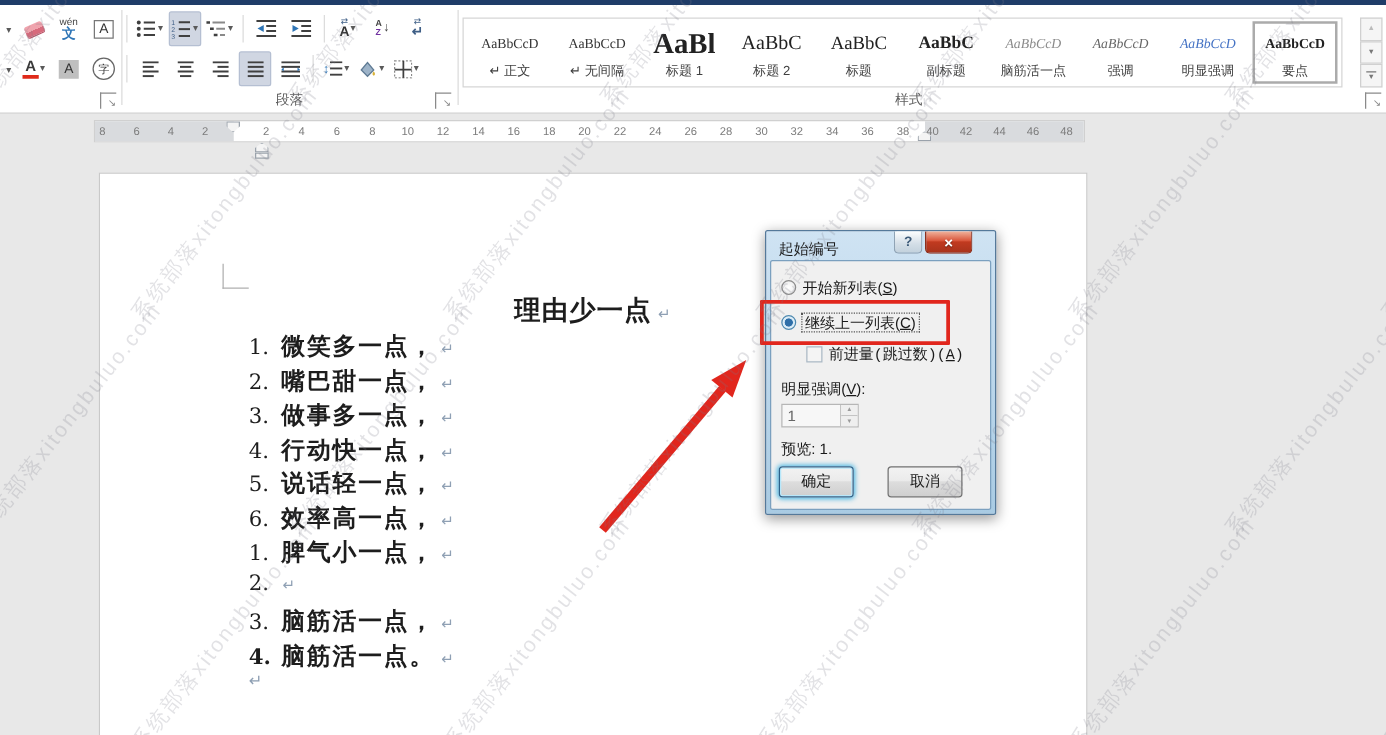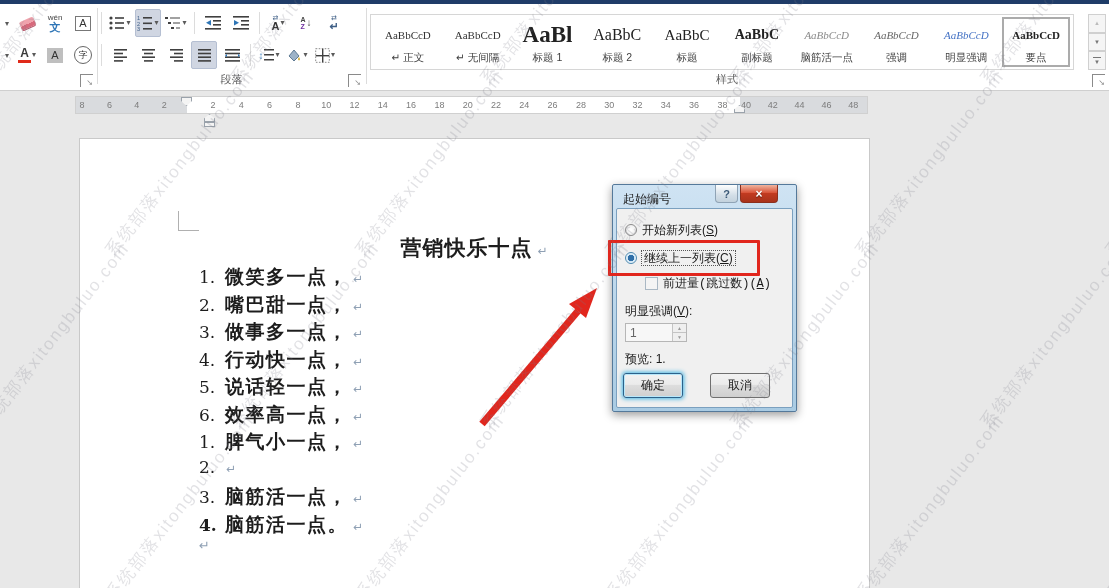--- a/index.html
+++ b/index.html
@@ -396,21 +396,21 @@
     <span id="ruler-nums"><span class="rnum" style="left: 6px;">8</span><span class="rnum" style="left: 33.4px;">6</span><span class="rnum" style="left: 60.8px;">4</span><span class="rnum" style="left: 88.2px;">2</span><span class="rnum" style="left: 137px;">2</span><span class="rnum" style="left: 165.3px;">4</span><span class="rnum" style="left: 193.6px;">6</span><span class="rnum" style="left: 221.9px;">8</span><span class="rnum" style="left: 250.2px;">10</span><span class="rnum" style="left: 278.5px;">12</span><span class="rnum" style="left: 306.8px;">14</span><span class="rnum" style="left: 335.1px;">16</span><span class="rnum" style="left: 363.4px;">18</span><span class="rnum" style="left: 391.7px;">20</span><span class="rnum" style="left: 420px;">22</span><span class="rnum" style="left: 448.3px;">24</span><span class="rnum" style="left: 476.6px;">26</span><span class="rnum" style="left: 504.9px;">28</span><span class="rnum" style="left: 533.2px;">30</span><span class="rnum" style="left: 561.5px;">32</span><span class="rnum" style="left: 589.8px;">34</span><span class="rnum" style="left: 618.1px;">36</span><span class="rnum" style="left: 646.4px;">38</span><span class="rnum" style="left: 670px;">40</span><span class="rnum" style="left: 696.8px;">42</span><span class="rnum" style="left: 723.6px;">44</span><span class="rnum" style="left: 750.4px;">46</span><span class="rnum" style="left: 777.2px;">48</span></span>
   </div>
   <div class="mk-first"></div>
   <div class="mk-hang"></div>
   <div class="mk-left"></div>
   <div class="mk-right"></div>
 
   <div class="page"></div>
   <div class="cropv"></div>
   <div class="croph"></div>
-  <div class="doc-title"><span>营销快乐十点</span><span class="pmark">↵</span></div>
+  <div class="doc-title"><span>理由少一点</span><span class="pmark">↵</span></div>
   <div id="doc-list">
       <div class="doc-line" style="top: 264px;">
         <span class="no">1.</span>
         <span class="tx">微笑多一点，</span>
         <span class="pmark">↵</span>
       </div>
       <div class="doc-line" style="top: 291.5px;">
         <span class="no">2.</span>
         <span class="tx">嘴巴甜一点，</span>
         <span class="pmark">↵</span>

